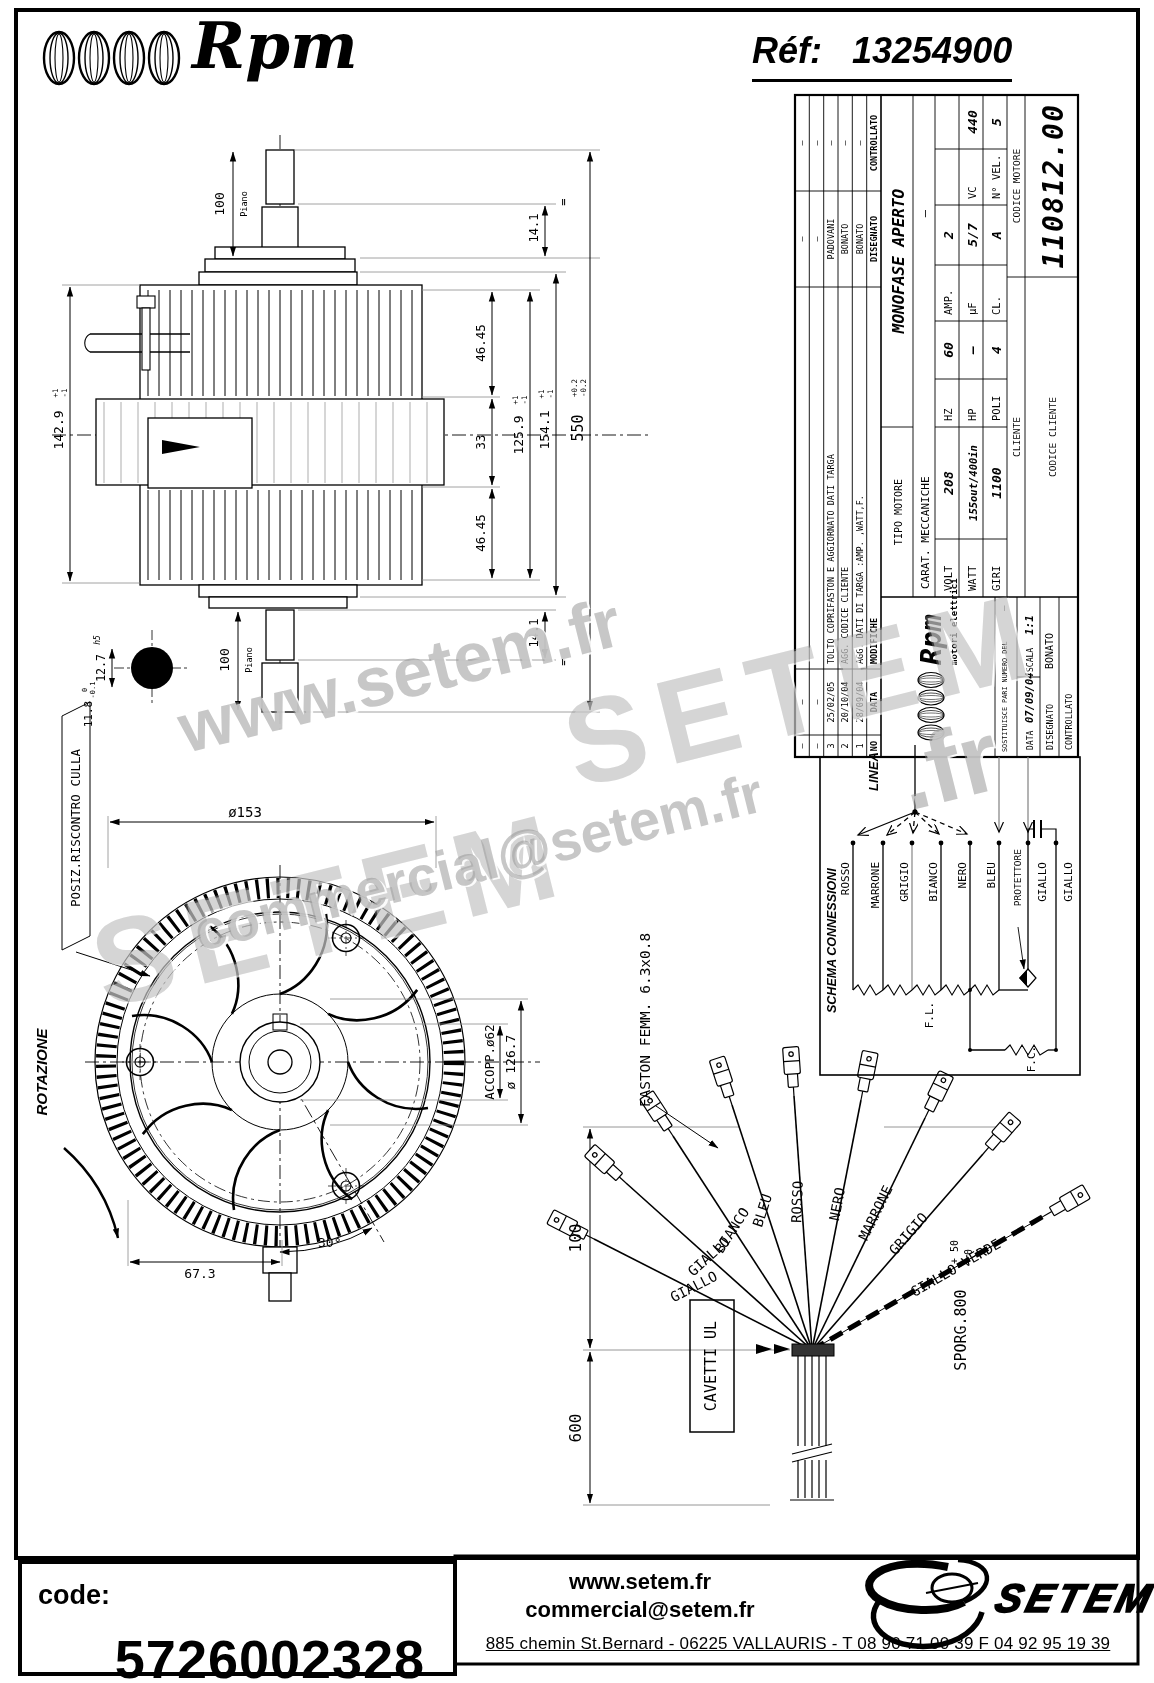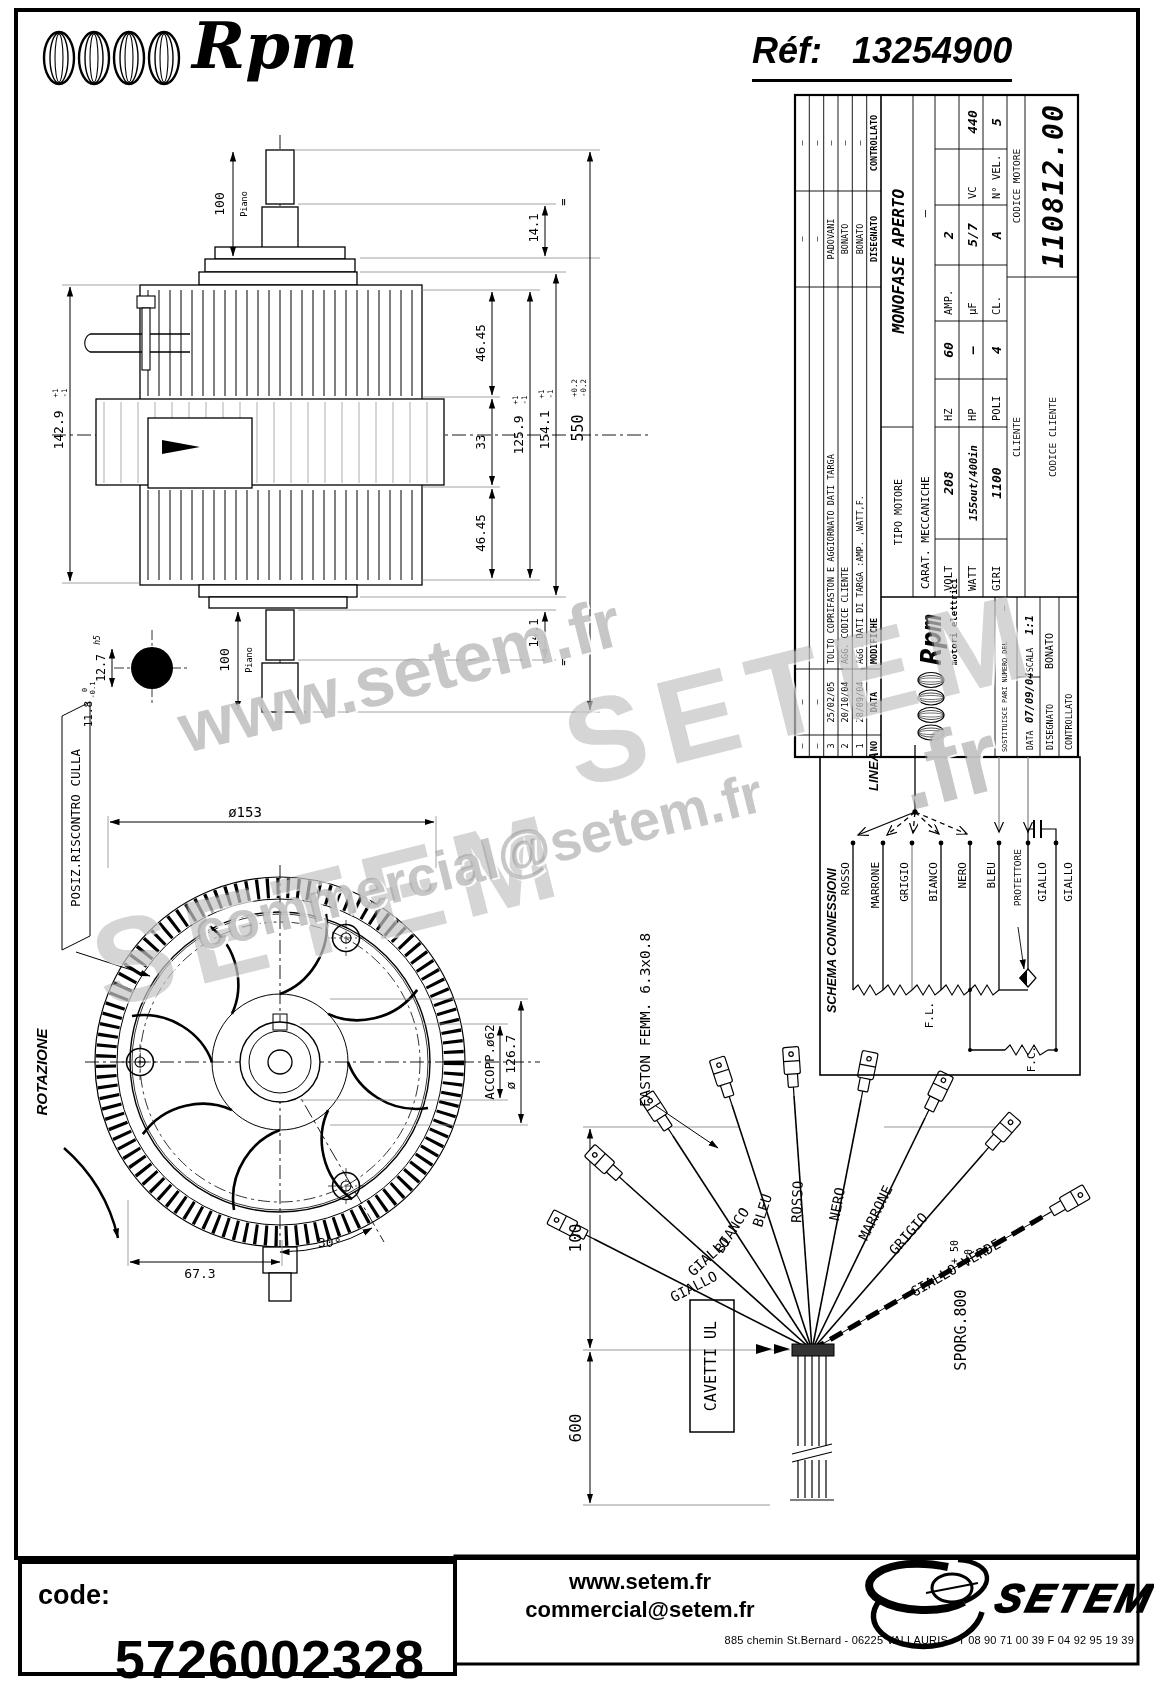--- a/index.html
+++ b/index.html
@@ -12,21 +12,21 @@
   .brand-script{font-family:"DejaVu Serif",serif;font-style:italic;font-weight:bold;
                 font-size:64px;line-height:1;}
   .ref{display:flex;gap:30px;font-style:italic;font-weight:bold;font-size:36px;
        border-bottom:3px solid #000;padding-bottom:7px;}
   .wm{position:absolute;pointer-events:none;font-weight:bold;white-space:nowrap;
       color:rgba(148,148,148,0.52);text-shadow:2px 2px 0 rgba(255,255,255,.9);
       transform-origin:left center;z-index:5;}
   .codebox-label{font-size:27px;font-weight:bold;}
   .codebox-value{font-size:54px;font-weight:bold;letter-spacing:1px;text-align:center;}
   .foot-center{font-size:22px;font-weight:bold;text-align:center;line-height:1.25;}
-  .foot-address{font-size:11px;text-align:right;letter-spacing:.2px;}
+  .foot-address{font-size:17px;text-align:center;letter-spacing:.2px;text-decoration:underline;}
 </style>
 </head>
 <body>
 
 <div class="sheet">
 
 <svg width="1154" height="1683" viewBox="0 0 1154 1683">
 <defs>
   <marker id="ma" markerWidth="11" markerHeight="9" refX="9.5" refY="4" orient="auto" markerUnits="userSpaceOnUse">
     <path d="M0,0.8 L10,4 L0,7.2 Z"></path>

